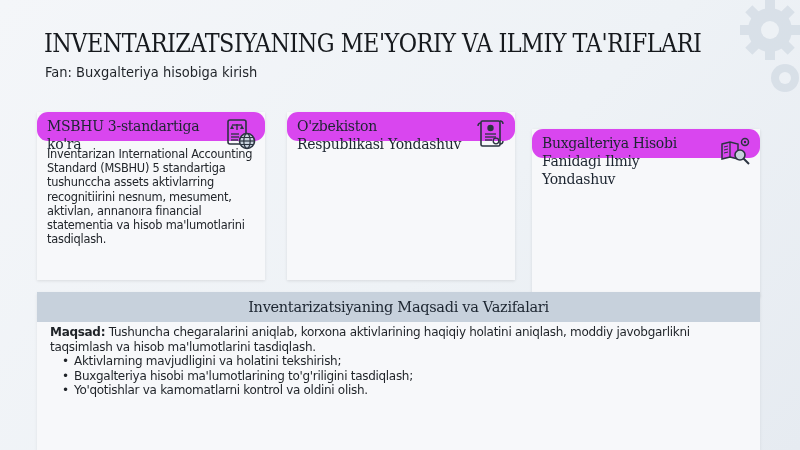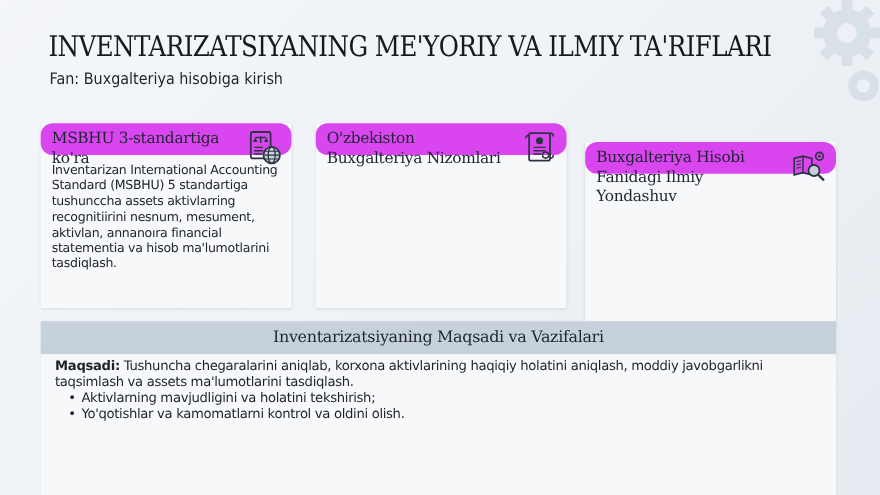--- a/index.html
+++ b/index.html
@@ -91,21 +91,21 @@
       <line x1="14.5" y1="23" x2="29.5" y2="23" stroke="#2b3440" stroke-width="1.2"></line>
       <line x1="16" y1="19.5" x2="28" y2="19.5" stroke="#2b3440" stroke-width="1"></line>
       <line x1="16" y1="26.5" x2="28" y2="26.5" stroke="#2b3440" stroke-width="1"></line>
     </svg>
   </div>
   <div class="card-body">Inventarizan International Accounting Standard (MSBHU) 5 standartiga tushunccha assets aktivlarring recognitiirini nesnum, mesument, aktivlan, annanoıra financial statementia va hisob ma'lumotlarini tasdiqlash.</div>
 </div>
 
 <div class="card c2">
   <div class="card-head">
-    <div class="card-title">O'zbekiston Buxgalteriya Nizomlari</div>
+    <div class="card-title">O'zbekiston Respublikasi Yondashuv</div>
     <svg class="card-icon" viewBox="0 0 32 32">
       <rect x="6" y="3" width="19" height="25" rx="1.5" fill="none" stroke="#2b3440" stroke-width="1.6"></rect>
       <path d="M6 5 q-3 0 -3 3 M25 26 q3 0 3 -3 M25 3 q3 0 3 3" fill="none" stroke="#2b3440" stroke-width="1.4"></path>
       <circle cx="15.5" cy="10" r="3.2" fill="#2b3440"></circle>
       <line x1="10" y1="16" x2="21" y2="16" stroke="#2b3440" stroke-width="1.3"></line>
       <line x1="10" y1="19" x2="21" y2="19" stroke="#2b3440" stroke-width="1.3"></line>
       <line x1="10" y1="22" x2="17" y2="22" stroke="#2b3440" stroke-width="1.3"></line>
       <circle cx="21" cy="23" r="2.8" fill="none" stroke="#2b3440" stroke-width="1.3"></circle>
     </svg>
   </div>
@@ -124,19 +124,20 @@
       <circle cx="25" cy="7" r="1.2" fill="#2b3440"></circle>
       <circle cx="20" cy="20" r="5" fill="#c7d1dc" stroke="#2b3440" stroke-width="1.6"></circle>
       <line x1="23.5" y1="23.5" x2="29" y2="29" stroke="#2b3440" stroke-width="2"></line>
     </svg>
   </div>
 </div>
 
 <div class="section">
   <div class="section-head">Inventarizatsiyaning Maqsadi va Vazifalari</div>
   <div class="section-body">
-    <div><b>Maqsadi:</b><span> Tushuncha chegaralarini aniqlab, korxona aktivlarining haqiqiy holatini aniqlash, moddiy javobgarlikni taqsimlash va assets ma'lumotlarini tasdiqlash.</span></div>
+    <div><b>Maqsad:</b><span> Tushuncha chegaralarini aniqlab, korxona aktivlarining haqiqiy holatini aniqlash, moddiy javobgarlikni taqsimlash va hisob ma'lumotlarini tasdiqlash.</span></div>
     <ul class="tasks">
       <li>Aktivlarning mavjudligini va holatini tekshirish;</li>
+      <li>Buxgalteriya hisobi ma'lumotlarining to'g'riligini tasdiqlash;</li>
       <li>Yo'qotishlar va kamomatlarni kontrol va oldini olish.</li>
     </ul>
   </div>
 </div>
 
 </body></html>

